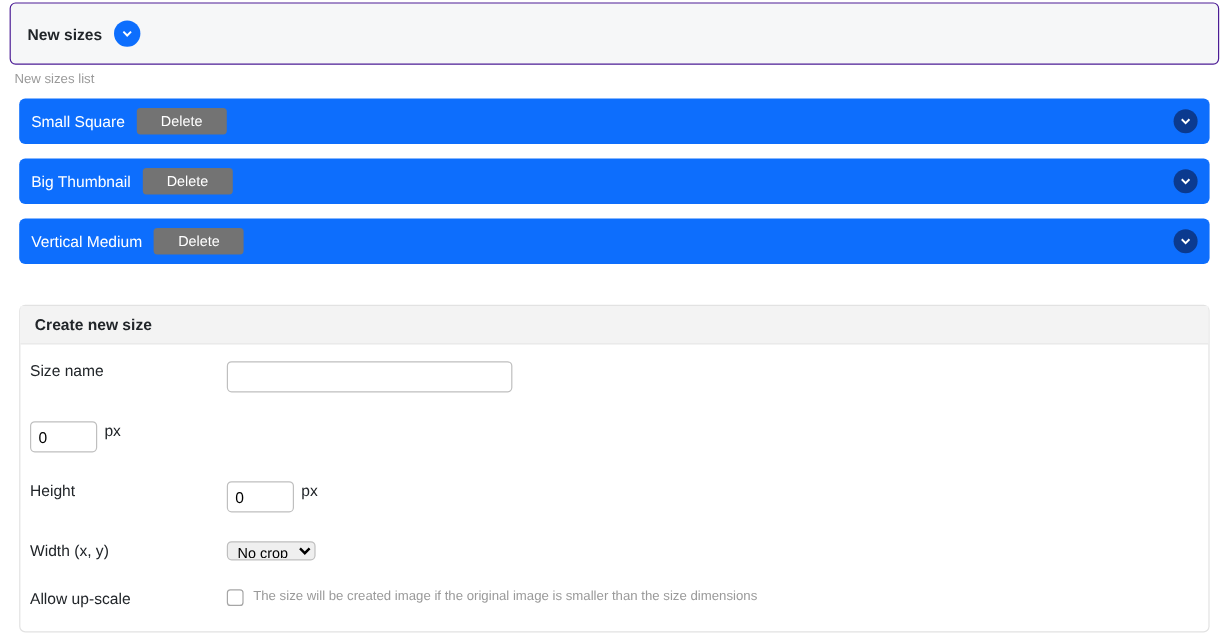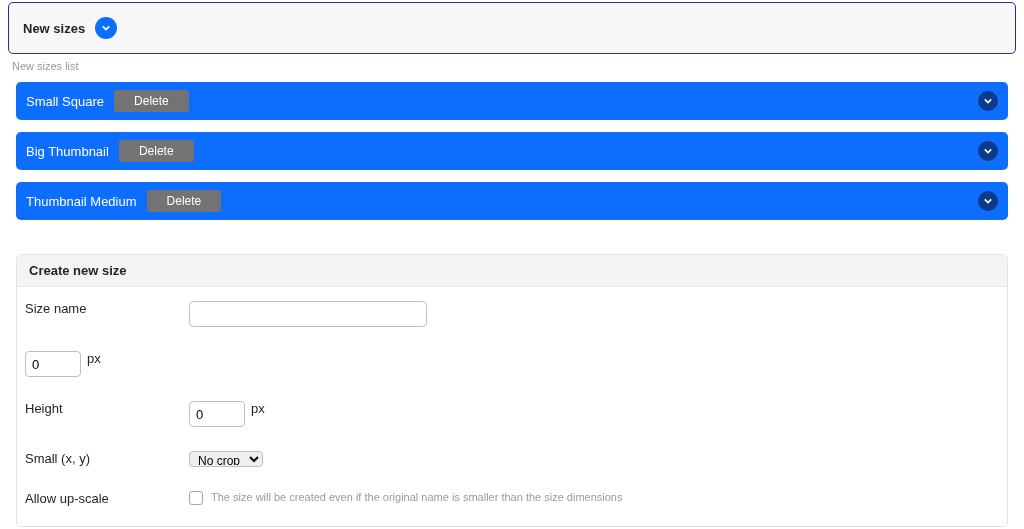--- a/index.html
+++ b/index.html
@@ -158,21 +158,21 @@
     <span class="name">Big Thumbnail</span>
     <span class="del-btn">Delete</span>
     <span class="chev-circle">
       <svg width="8" height="8" viewBox="0 0 10 10">
           <path d="M1 3 L5 7 L9 3" fill="none" stroke="#fff" stroke-width="2"></path>
         </svg>
     </span>
   </div>
 
   <div class="size-bar">
-    <span class="name">Thumbnail Medium</span>
+    <span class="name">Vertical Medium</span>
     <span class="del-btn">Delete</span>
     <span class="chev-circle">
       <svg width="8" height="8" viewBox="0 0 10 10">
           <path d="M1 3 L5 7 L9 3" fill="none" stroke="#fff" stroke-width="2"></path>
         </svg>
     </span>
   </div>
 
 </div>
 
@@ -190,26 +190,26 @@
       <span class="unit">px</span>
     </div>
 
     <div class="form-row">
       <div class="form-label">Height</div>
       <input class="ctrl-num" type="text" value="0" style="">
       <span class="unit">px</span>
     </div>
 
     <div class="form-row">
-      <div class="form-label">Small (x, y)</div>
+      <div class="form-label">Width (x, y)</div>
       <select class="ctrl-select">
         <option>No crop</option>
       </select>
     </div>
 
     <div class="form-row tight">
       <div class="form-label">Allow up-scale</div>
       <span class="ctrl-check"></span>
-      <span class="help">The size will be created even if the original name is smaller than the size dimensions</span>
+      <span class="help">The size will be created image if the original image is smaller than the size dimensions</span>
     </div>
 
   </div>
 </div>
 
 </body></html>

